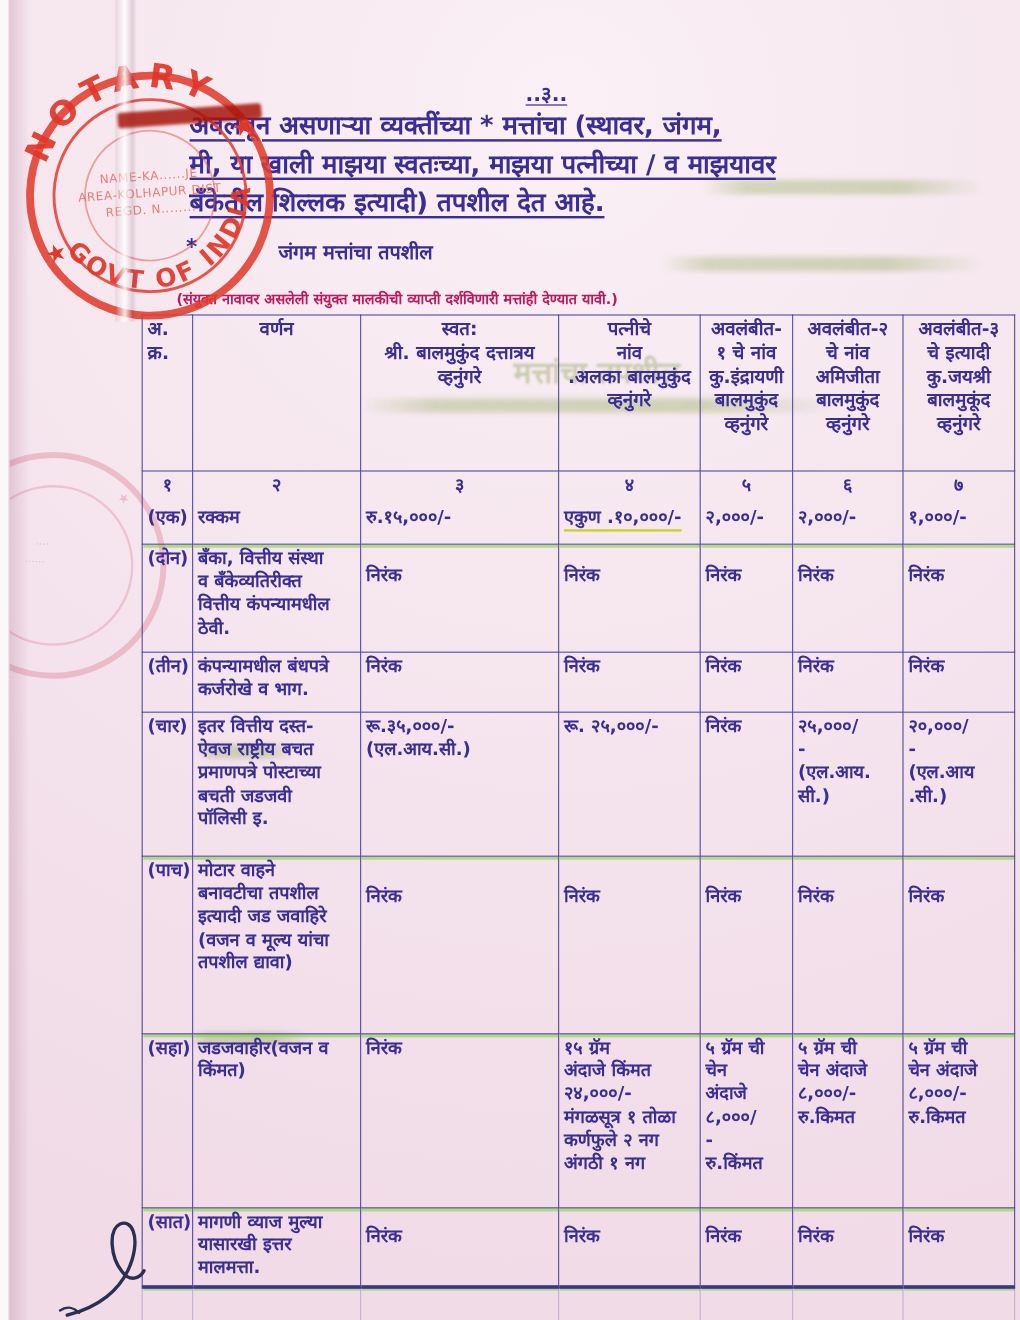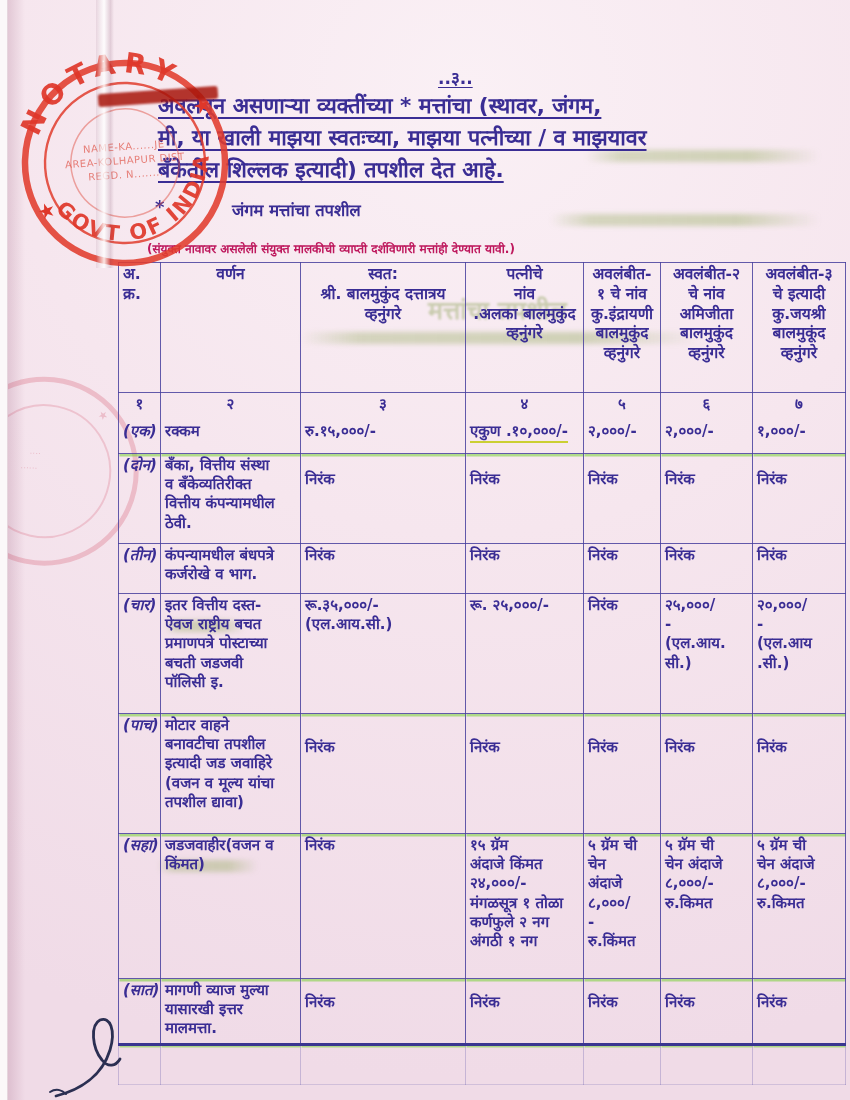--- a/index.html
+++ b/index.html
@@ -29,32 +29,32 @@
     filter:blur(1px);z-index:1;pointer-events:none;white-space:nowrap;}
   .blur-strip{height:12px;z-index:1;pointer-events:none;border-radius:4px;filter:blur(2.4px);
     background:linear-gradient(90deg,rgba(130,160,70,0),rgba(130,160,70,.30) 15%,rgba(130,160,70,.34) 70%,rgba(130,160,70,0));}
   
   table.doc{left:118px;top:262px;width:727px;position:absolute;border-collapse:collapse;
     table-layout:fixed;z-index:2;color:#3a2d94;}
   table.doc td{border:1.6px solid rgba(72,64,158,.85);padding:2px 4px;vertical-align:top;
     font-size:15px;line-height:1.28;white-space:pre-line;font-weight:600;}
   td.val{}
   td.lab{text-align:left;}
-  td.sno{text-align:right;font-size:14.5px;padding-left:2px;font-style:italic;}
+  td.sno{text-align:right;font-size:14.5px;padding-left:2px;}
   tr.hd{height:130px;}
   tr.hd td{text-align:center;font-size:15.5px;}
   tr.hd td.c1{text-align:left;}
   .uline{text-underline-offset:3px;text-decoration-thickness:1.4px;}
   tr.nums{height:27px;}
   tr.nums td{border-bottom:none;text-align:center;font-size:15px;}
   tr.r1{height:34px;} tr.r1 td{border-top:none;}
   tr.r2{height:90px;}  tr.r2 td.val{padding-top:16px;}
   tr.r3{height:50px;}
   tr.r4{height:120px;}
-  tr.r5{height:120px;} tr.r5 td.val{padding-top:24px;}
+  tr.r5{height:148px;} tr.r5 td.val{padding-top:24px;}
   tr.r6{height:145px;margin-top:30px;}
   tr.r7{height:66px;}  tr.r7 td.val{padding-top:14px;}
   tr.r7 td{border-bottom:3px solid #3a3590;}
   tr.gl td{box-shadow:0 3px 0 -0.5px rgba(120,210,55,.55);}
   tr.faint{height:40px;} tr.faint td{border-color:rgba(72,64,158,.25);border-top:none;border-bottom:1px solid rgba(72,64,158,.18);}
   .yline{border-bottom:2.6px solid #cbcf33;padding-bottom:1px;}
   
   .stamp1{left:5px;top:38px;z-index:4;transform:rotate(-20deg);}
   .smear{left:98px;top:90px;width:120px;height:13px;background:#a8150b;opacity:.85;
     filter:blur(1.2px);transform:rotate(-4deg);border-radius:3px;z-index:6;}

